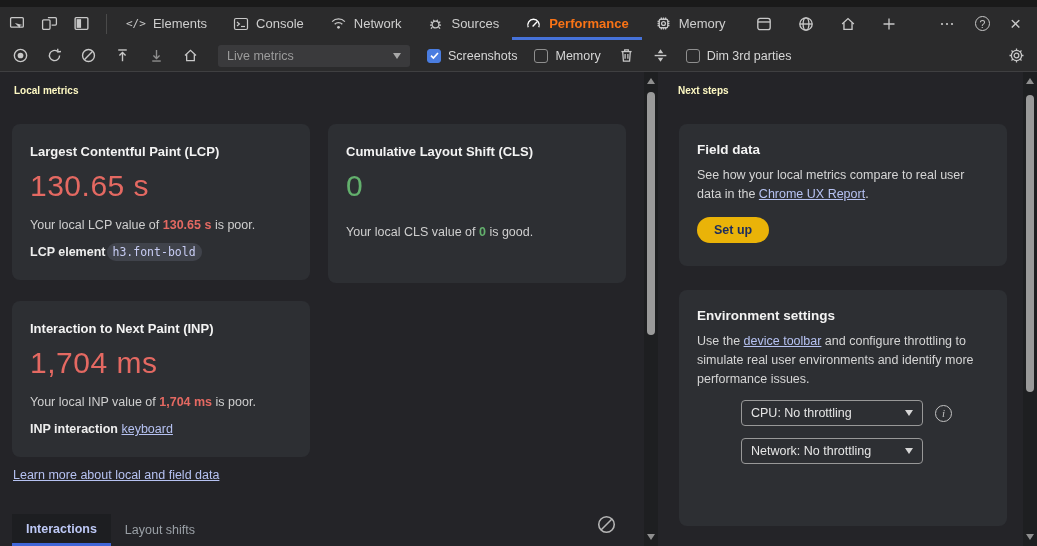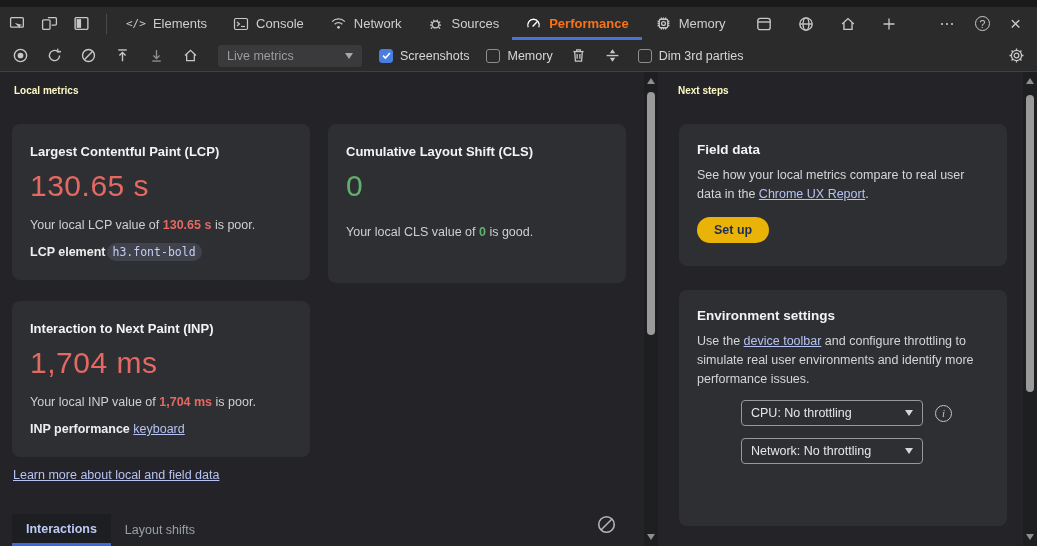--- a/index.html
+++ b/index.html
@@ -26,21 +26,21 @@
     width:15px; height:15px; border:1.4px solid #c8c8c8; border-radius:50%;
     color:#c8c8c8; font-size:10.5px; display:flex; align-items:center; justify-content:center;
   }
   .close-x { color:#c8c8c8; font-size:19px; line-height:14px; }
   
   .toolbar {
     position:absolute; top:40px; left:0; right:0; height:32px; background:#2b2b2c;
     border-bottom:1px solid #3f3f41; display:flex; align-items:center; gap:17px; padding:0 12px;
   }
   .lm-select {
-    width:144px; height:22px; background:#3a3a3c; border-radius:3px;
+    width:192px; height:22px; background:#3a3a3c; border-radius:3px;
     display:flex; align-items:center; padding:0 9px; color:#9c9c9c; font-size:12.5px;
   }
   .tri { width:0; height:0; border-left:4.5px solid transparent; border-right:4.5px solid transparent; border-top:6px solid #a8a8a8; }
   .tri.light { border-top-color:#d6d6d6; }
   .cbrow { display:flex; align-items:center; gap:7px; font-size:12.5px; color:#d6d6d6; }
   .cb { width:14px; height:14px; border-radius:3px; border:1.5px solid #8f8f8f; background:transparent; display:flex; align-items:center; justify-content:center; }
   .cb.checked { background:#4a7de0; border-color:#4a7de0; }
   .gear-right { margin-left:auto; }
   
   .content { position:absolute; top:72px; left:0; right:0; bottom:0; background:#242428; }
@@ -309,21 +309,21 @@
     <div class="card" style="left:328px; top:52px; width:298px; height:159px;">
       <div class="card-title">Cumulative Layout Shift (CLS)</div>
       <div class="metric-value good">0</div>
       <div class="desc" style="margin-top:22px;"><span>Your local CLS value of </span><span class="val-good">0</span><span> is good.</span></div>
     </div>
 
     <div class="card" style="left:12px; top:229px; width:298px; height:156px;">
       <div class="card-title">Interaction to Next Paint (INP)</div>
       <div class="metric-value poor">1,704 ms</div>
       <div class="desc"><span>Your local INP value of </span><span class="val-poor">1,704 ms</span><span> is poor.</span></div>
-      <div class="elem-row"><span>INP performance</span> <a class="lnk" style="font-weight:normal;">keyboard</a></div>
+      <div class="elem-row"><span>INP interaction</span> <a class="lnk" style="font-weight:normal;">keyboard</a></div>
     </div>
 
     <a class="lnk learn-link">Learn more about local and field data</a>
 
     <div class="btabs">
       <div class="btab active">
           <span>Interactions</span>
         </div>
       <div class="btab">
           <span>Layout shifts</span>

